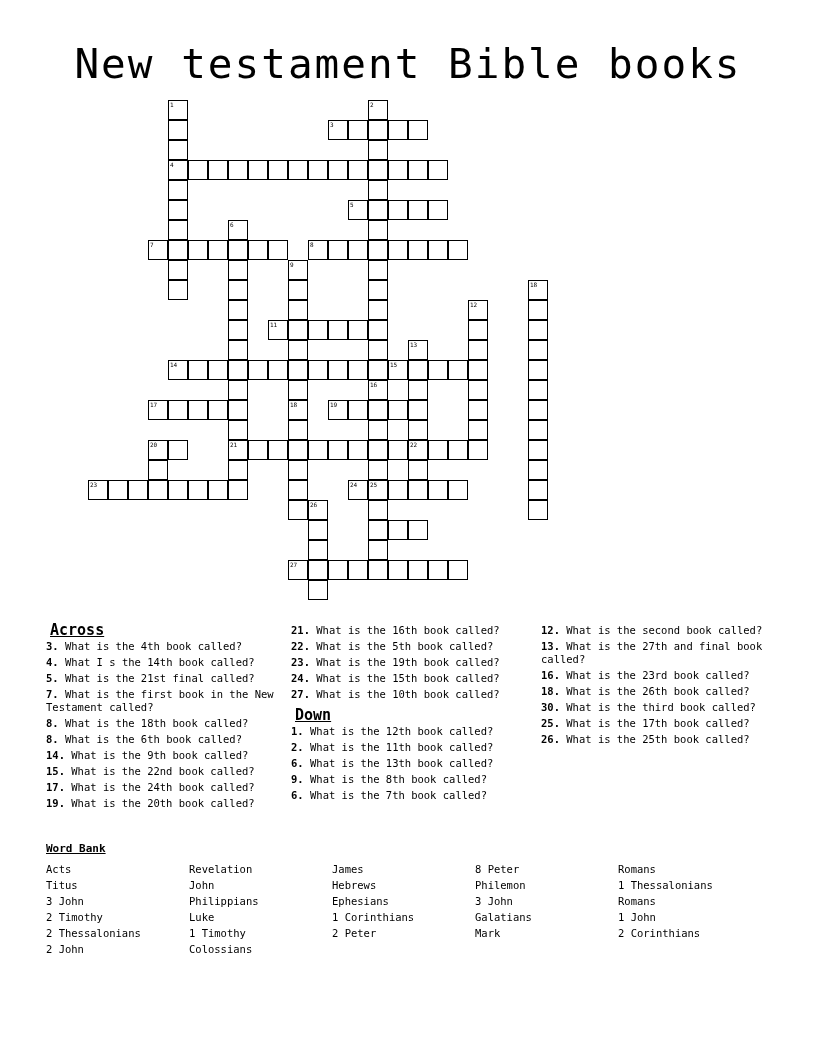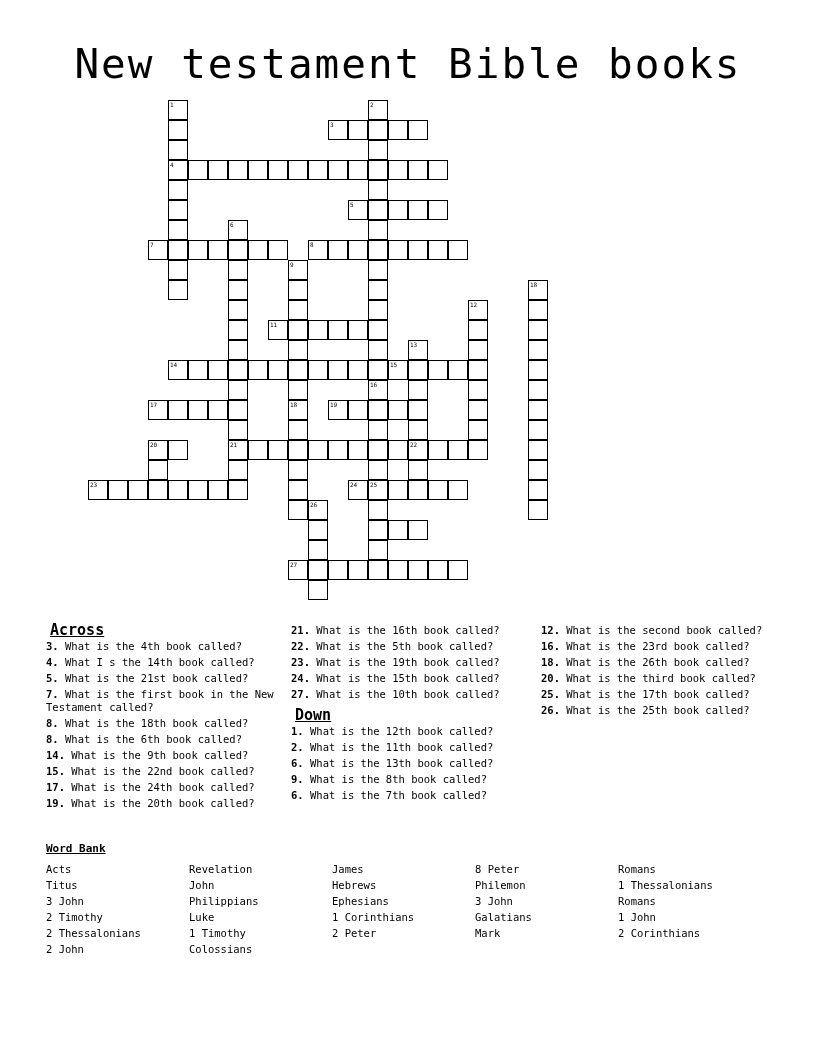--- a/index.html
+++ b/index.html
@@ -365,21 +365,21 @@
         <div class="cell" style="left: 220px; top: 480px;"></div>
       </div>
   </div>
 
   <div id="clues">
 
     <div class="clue-col col1">
       <div class="sec-head">Across</div>
       <div class="clue"><b>3.</b> <span>What is the 4th book called?</span></div>
       <div class="clue"><b>4.</b> <span>What I s the 14th book called?</span></div>
-      <div class="clue"><b>5.</b> <span>What is the 21st book called?</span></div>
+      <div class="clue"><b>5.</b> <span>What is the 21st final called?</span></div>
       <div class="clue"><b>7.</b> <span>What is the first book in the New Testament called?</span></div>
       <div class="clue"><b>8.</b> <span>What is the 18th book called?</span></div>
       <div class="clue"><b>8.</b> <span>What is the 6th book called?</span></div>
       <div class="clue"><b>14.</b> <span>What is the 9th book called?</span></div>
       <div class="clue"><b>15.</b> <span>What is the 22nd book called?</span></div>
       <div class="clue"><b>17.</b> <span>What is the 24th book called?</span></div>
       <div class="clue"><b>19.</b> <span>What is the 20th book called?</span></div>
     </div>
 
     <div class="clue-col col2">
@@ -392,23 +392,24 @@
       <div class="sec-head spacer-head">Down</div>
       <div class="clue"><b>1.</b> <span>What is the 12th book called?</span></div>
       <div class="clue"><b>2.</b> <span>What is the 11th book called?</span></div>
       <div class="clue"><b>6.</b> <span>What is the 13th book called?</span></div>
       <div class="clue"><b>9.</b> <span>What is the 8th book called?</span></div>
       <div class="clue"><b>6.</b> <span>What is the 7th book called?</span></div>
     </div>
 
     <div class="clue-col col3">
       <div class="clue"><b>12.</b> <span>What is the second book called?</span></div>
+      <div class="clue"><b>13.</b> <span>What is the 27th and final book called?</span></div>
       <div class="clue"><b>16.</b> <span>What is the 23rd book called?</span></div>
       <div class="clue"><b>18.</b> <span>What is the 26th book called?</span></div>
-      <div class="clue"><b>20.</b> <span>What is the third book called?</span></div>
+      <div class="clue"><b>30.</b> <span>What is the third book called?</span></div>
       <div class="clue"><b>25.</b> <span>What is the 17th book called?</span></div>
       <div class="clue"><b>26.</b> <span>What is the 25th book called?</span></div>
     </div>
 
   </div>
 
   <div id="wordbank">
     <div class="wb-head">Word Bank</div>
     <div class="wb-cols" id="wb-cols">
         <div class="wb-col">

